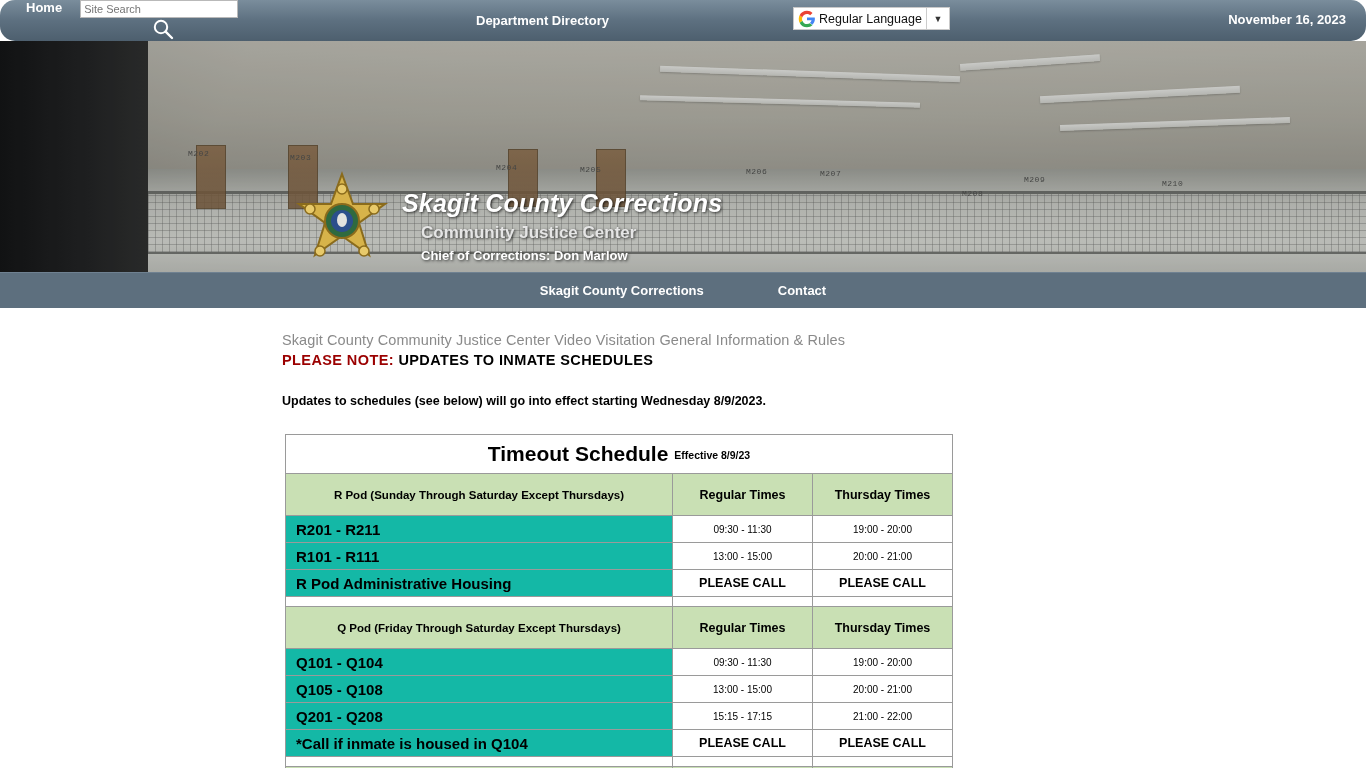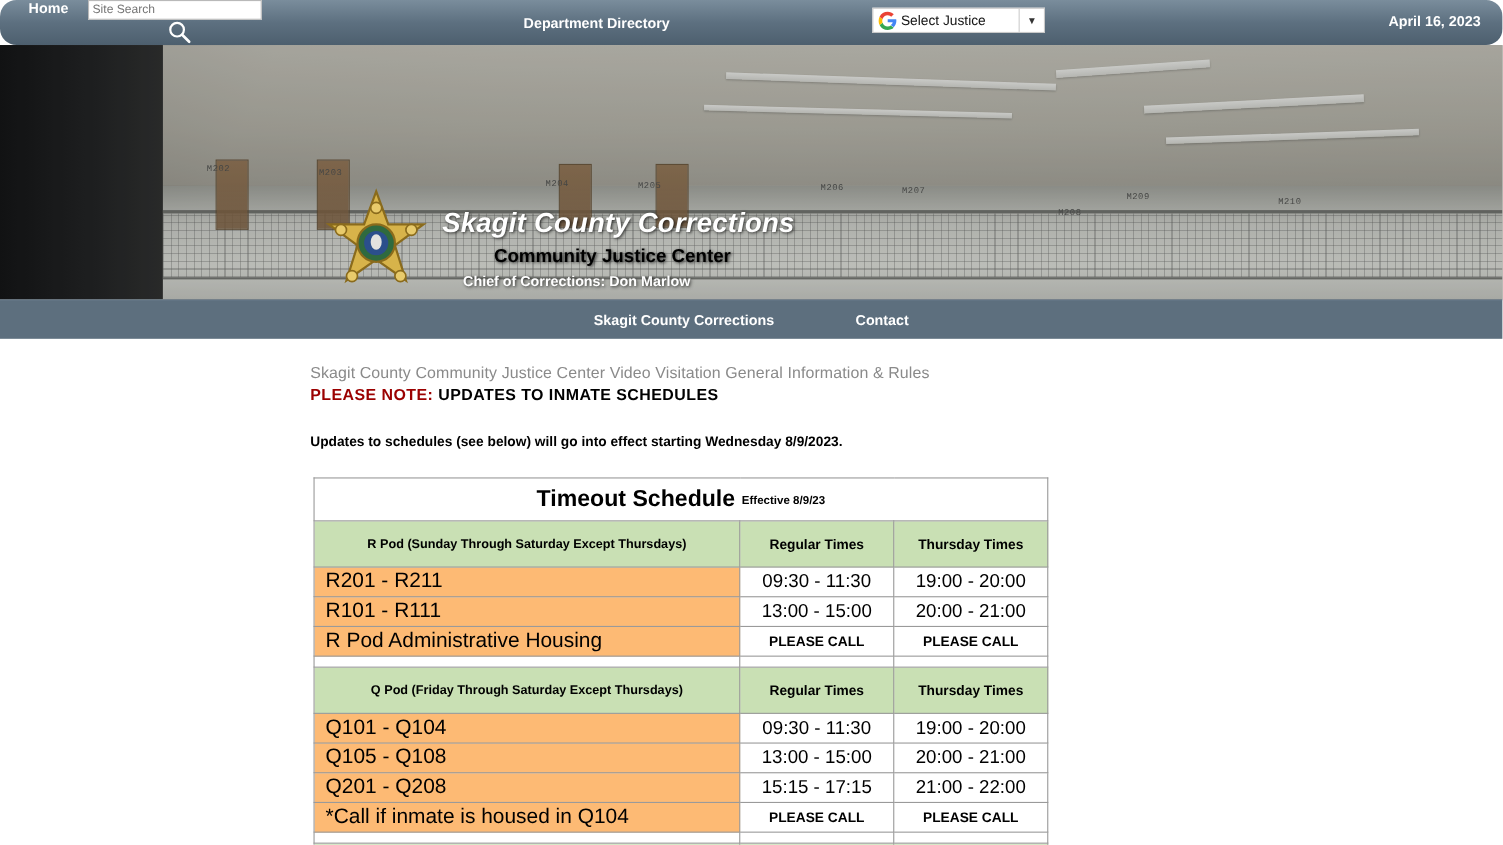--- a/index.html
+++ b/index.html
@@ -200,26 +200,25 @@
     font-weight: bold;
     font-size: 25px;
     text-shadow: 1px 1px 3px rgba(0,0,0,.75);
     white-space: nowrap;
     letter-spacing: .2px;
   }
   .hero-sub1 {
     position: absolute;
     left: 421px;
     top: 182px;
-    color: #000000;
+    color: #e5e5e5;
     font-weight: bold;
     font-size: 17px;
     text-shadow: 1px 1px 3px rgba(0,0,0,.75);
     white-space: nowrap;
-    padding-left: 28px;
   }
   .hero-sub2 {
     position: absolute;
     left: 421px;
     top: 207px;
     color: #ffffff;
     font-weight: bold;
     font-size: 13px;
     text-shadow: 1px 1px 3px rgba(0,0,0,.75);
     white-space: nowrap;
@@ -318,31 +317,31 @@
     height: 41px !important;
     font-size: 12px;
   }
   .pod-header td.podname {
     font-size: 11.5px;
   }
   .pod-header td.timecol {
     font-size: 12.5px;
   }
   .row-cell-name {
-    background: #fdba74;
-    font-size: 19px;
-    font-weight: normal;
+    background: #14b8a6;
+    font-size: 15px;
+    font-weight: bold;
     color: #000;
     padding-left: 10px !important;
     height: 26px;
   }
   .row-cell-time {
     background: #ffffff;
     text-align: center;
-    font-size: 17px;
+    font-size: 10px;
     color: #000;
   }
   .row-cell-time.bold {
     font-weight: bold;
     font-size: 12.5px;
   }
   .spacer-row td {
     height: 9px !important;
     border-left: 1px solid #9a9a9a;
     border-right: 1px solid #9a9a9a;
@@ -372,26 +371,26 @@
 
   <a class="dept-dir" href="#">Department Directory</a>
 
   <div class="lang-widget">
     <svg class="g-logo" viewBox="0 0 48 48">
       <path fill="#4285F4" d="M45 24c0-1.6-.1-2.7-.4-3.9H24v7.1h12c-.2 1.9-1.5 4.8-4.4 6.7l6.7 5.2C42.2 35.5 45 30.3 45 24z"></path>
       <path fill="#34A853" d="M24 46c5.9 0 10.9-2 14.5-5.3l-6.9-5.4c-1.9 1.3-4.4 2.2-7.6 2.2-5.8 0-10.7-3.8-12.5-9.1l-7.1 5.5C8 42 15.4 46 24 46z"></path>
       <path fill="#FBBC05" d="M11.5 28.4c-.5-1.4-.7-2.9-.7-4.4s.3-3 .7-4.4l-7.2-5.6C2.9 16.8 2 20.3 2 24s.9 7.2 2.3 10l7.2-5.6z"></path>
       <path fill="#EA4335" d="M24 10.5c4.1 0 6.9 1.8 8.5 3.3l6.2-6C34.9 4.3 29.9 2 24 2 15.4 2 8 6 4.3 14l7.2 5.6C13.3 14.3 18.2 10.5 24 10.5z"></path>
     </svg>
-    <span class="lang-label">Select Justice</span>
+    <span class="lang-label">Regular Language</span>
     <span class="lang-sep"></span>
     <span class="lang-caret">▼</span>
   </div>
 
-  <div class="date">April 16, 2023</div>
+  <div class="date">November 16, 2023</div>
 </div>
 
 <div class="hero">
   <div class="hero-photo"></div>
   <div class="hero-wall"></div>
   <div class="hero-floor"></div>
   <div class="hero-left-dark"></div>
   <div class="hero-rail"></div>
 
   <div class="light-bar" style="left:960px; top:18px; width:140px; height:7px; transform:rotate(-4deg);"></div>

